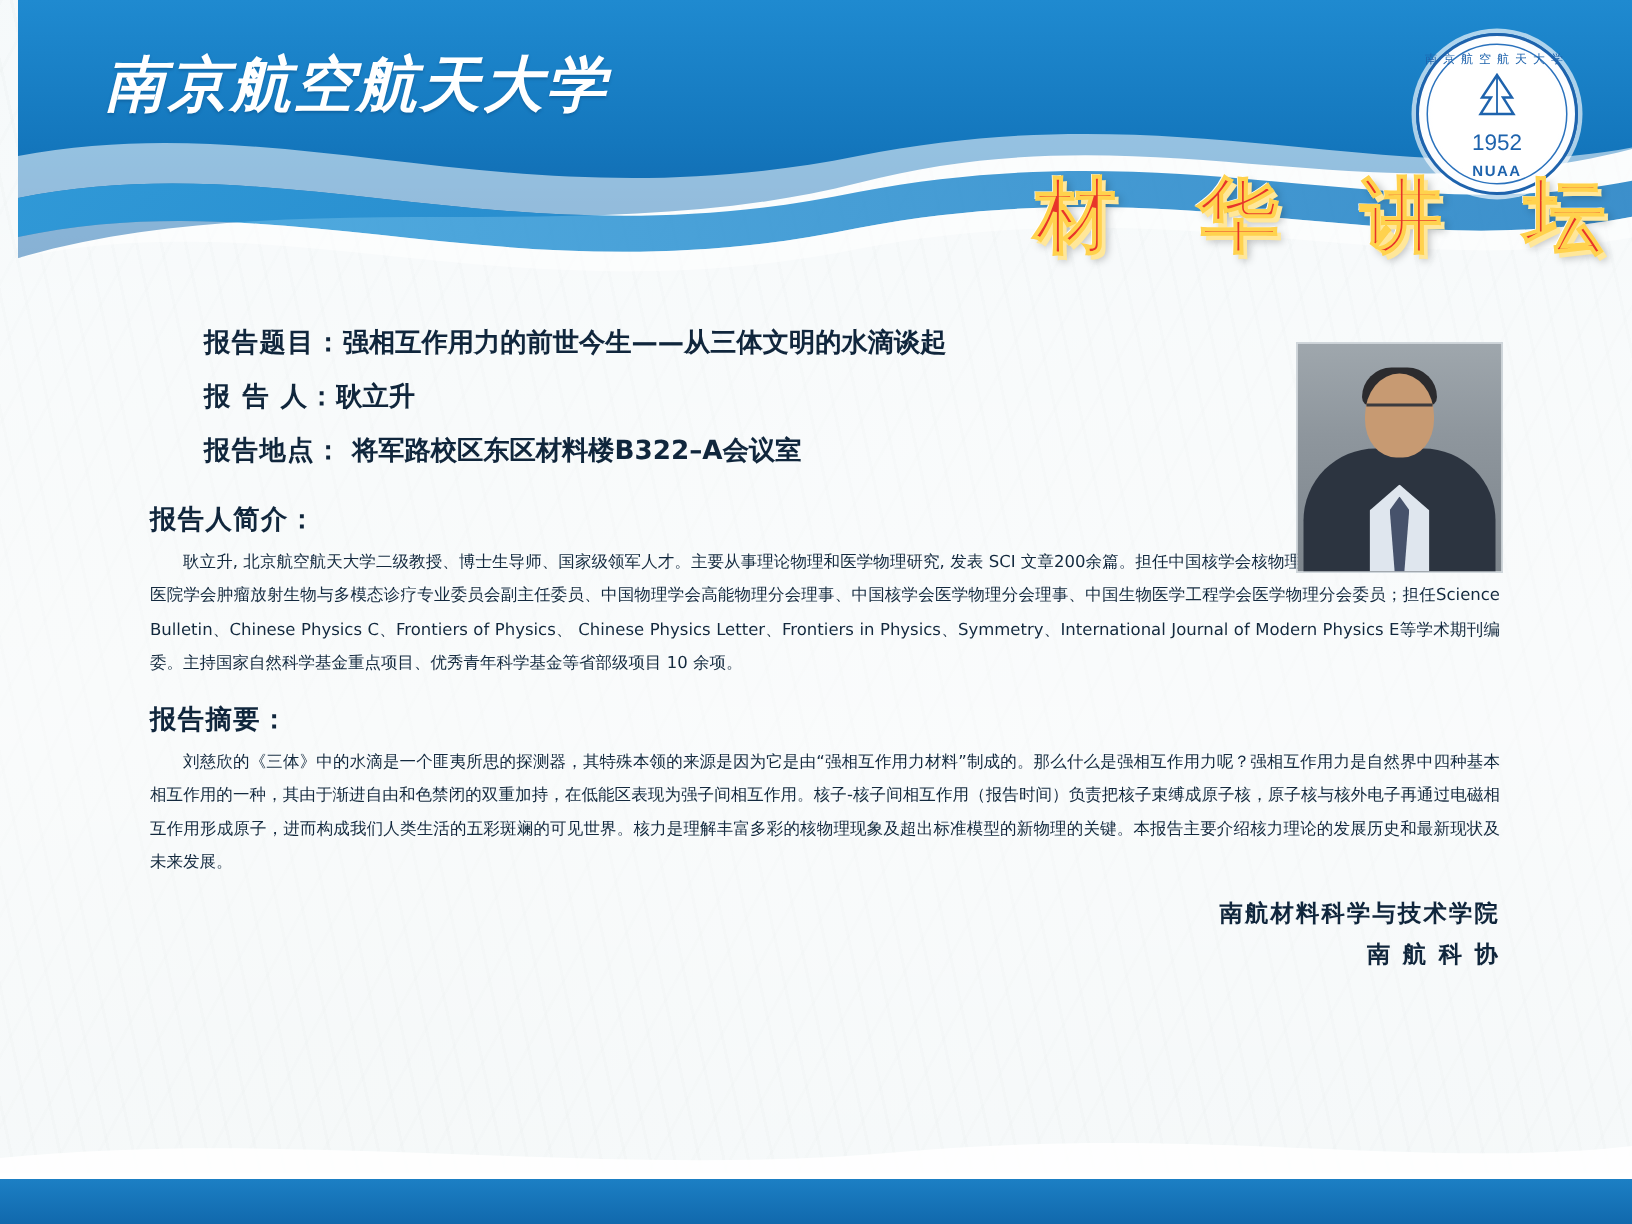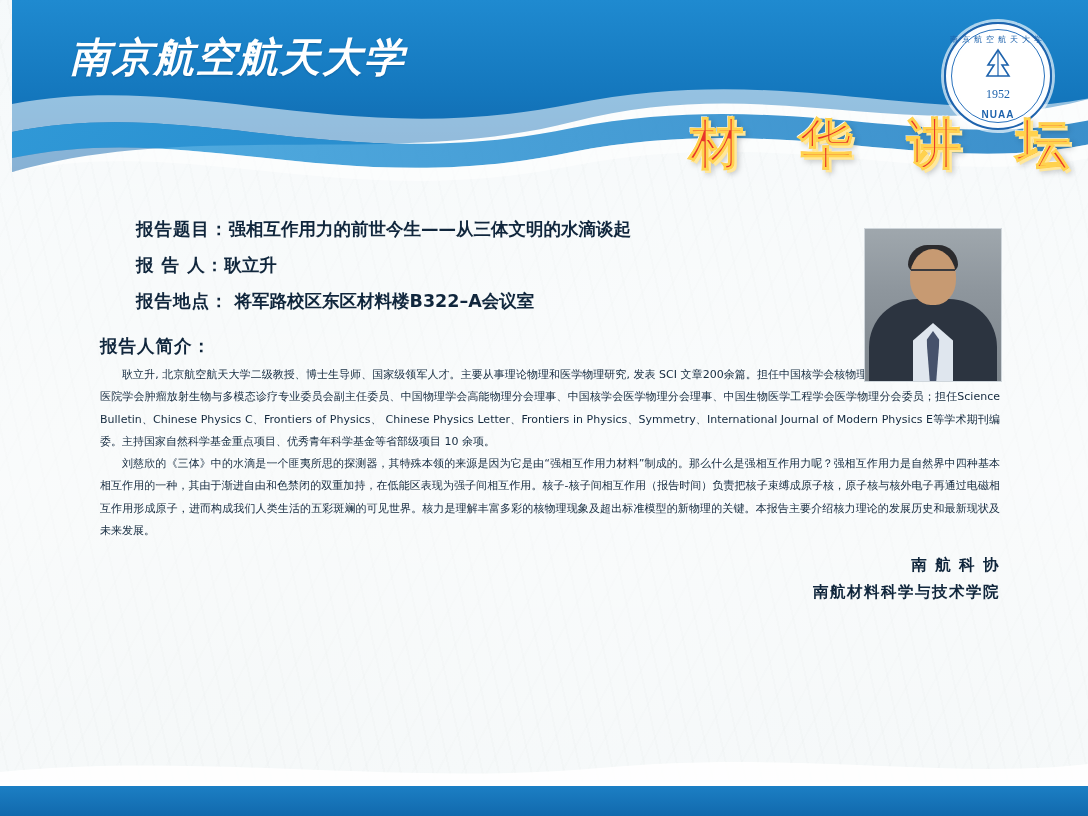--- a/index.html
+++ b/index.html
@@ -96,23 +96,23 @@
     position: absolute;
     left: 50%;
     top: 24px;
     transform: translateX(-50%);
   }
   .seal .year {
     position: absolute;
     left: 0; right: 0;
     top: 63px;
     text-align: center;
-    font-size: 12px;
+    font-size: 15px;
     color: #1e63ad;
-    font-family: Liberation Serif, serif;
+    font-family: Liberation Sans, sans-serif;
   }
   .seal .abbr {
     position: absolute;
     left: 0; right: 0;
     bottom: 8px;
     text-align: center;
     font-size: 10px;
     letter-spacing: 1px;
     color: #1e63ad;
     font-weight: bold;
@@ -358,25 +358,26 @@
     <div class="meta-row">
       <span class="label">报 告 人：</span><span>耿立升</span>
     </div>
     <div class="meta-row">
       <span class="label">报告地点：</span><span> 将军路校区东区材料楼B322–A会议室</span>
     </div>
 
     <div class="section-head">报告人简介：</div>
     <div class="para">耿立升, 北京航空航天大学二级教授、博士生导师、国家级领军人才。主要从事理论物理和医学物理研究, 发表 SCI 文章200余篇。担任中国核学会核物理分会常务理事、中国研究型医院学会肿瘤放射生物与多模态诊疗专业委员会副主任委员、中国物理学会高能物理分会理事、中国核学会医学物理分会理事、中国生物医学工程学会医学物理分会委员；担任Science Bulletin、Chinese Physics C、Frontiers of Physics、 Chinese Physics Letter、Frontiers in Physics、Symmetry、International Journal of Modern Physics E等学术期刊编委。主持国家自然科学基金重点项目、优秀青年科学基金等省部级项目 10 余项。</div>
 
+    <div class="section-head abstract-head">报告摘要：</div>
     <div class="para">刘慈欣的《三体》中的水滴是一个匪夷所思的探测器，其特殊本领的来源是因为它是由“强相互作用力材料”制成的。那么什么是强相互作用力呢？强相互作用力是自然界中四种基本相互作用的一种，其由于渐进自由和色禁闭的双重加持，在低能区表现为强子间相互作用。核子-核子间相互作用（报告时间）负责把核子束缚成原子核，原子核与核外电子再通过电磁相互作用形成原子，进而构成我们人类生活的五彩斑斓的可见世界。核力是理解丰富多彩的核物理现象及超出标准模型的新物理的关键。本报告主要介绍核力理论的发展历史和最新现状及未来发展。</div>
 
     <div class="signature">
+      <div>南航材料科学与技术学院</div>
       <div>南 航 科 协</div>
-      <div>南航材料科学与技术学院</div>
     </div>
   </div>
 
   <div class="bottom-wave">
     <svg width="1088" height="40" viewBox="0 0 1088 40" xmlns="http://www.w3.org/2000/svg">
       <path d="M0,26 C200,6 400,40 600,22 C800,4 950,34 1088,18 L1088,40 L0,40 Z" fill="#ffffff" opacity="0.85"></path>
     </svg>
   </div>
   <div class="white-edge"></div>
   <div class="bottom-bar"></div>

